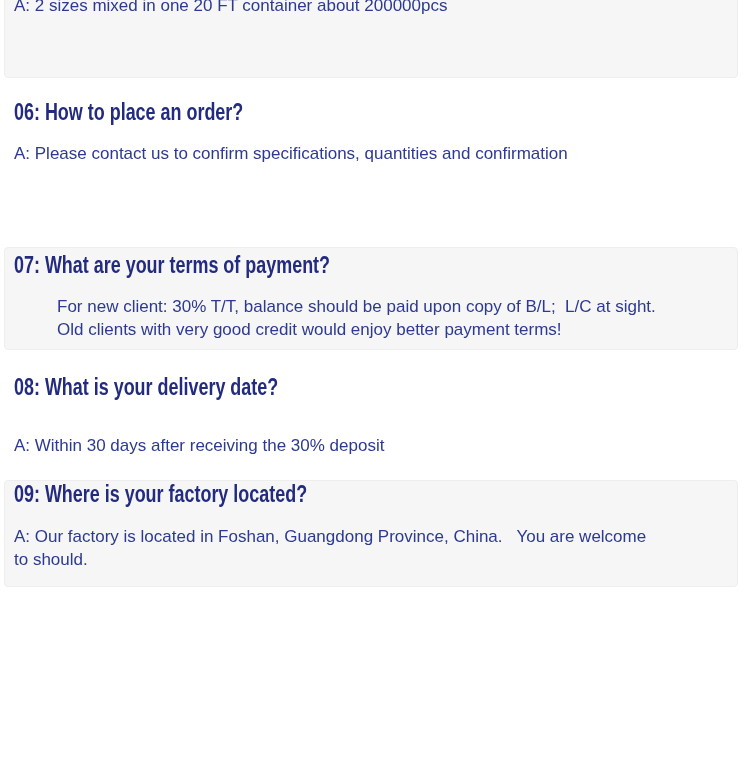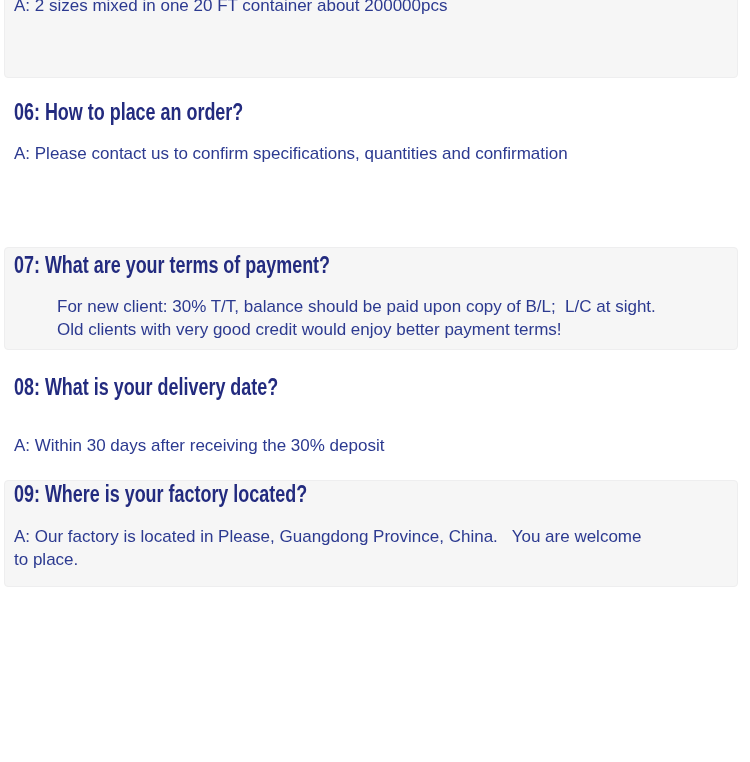--- a/index.html
+++ b/index.html
@@ -68,15 +68,15 @@
   <div class="line">Old clients with very good credit would enjoy better payment terms!</div>
 </div>
 
 <div class="q-heading" id="q08">08: What is your delivery date?</div>
 <div class="answer" id="a08">
   <div class="line">A: Within 30 days after receiving the 30% deposit</div>
 </div>
 
 <div class="q-heading" id="q09">09: Where is your factory located?</div>
 <div class="answer" id="a09">
-  <div class="line">A: Our factory is located in Please, Guangdong Province, China.   You are welcome</div>
-  <div class="line">to place.</div>
+  <div class="line">A: Our factory is located in Foshan, Guangdong Province, China.   You are welcome</div>
+  <div class="line">to should.</div>
 </div>
 
 </body></html>

